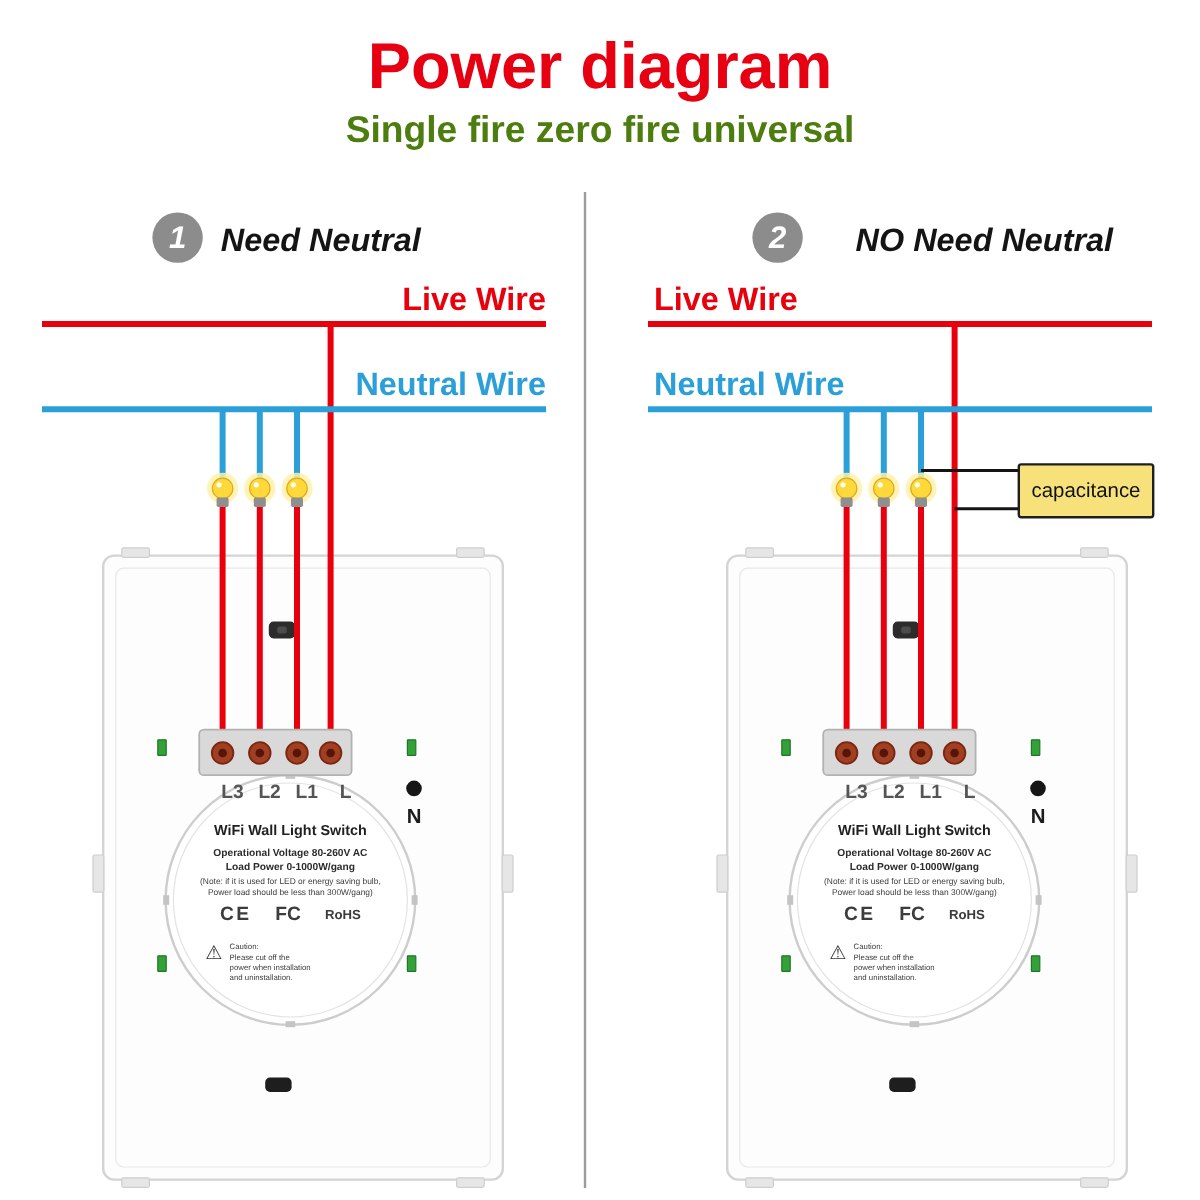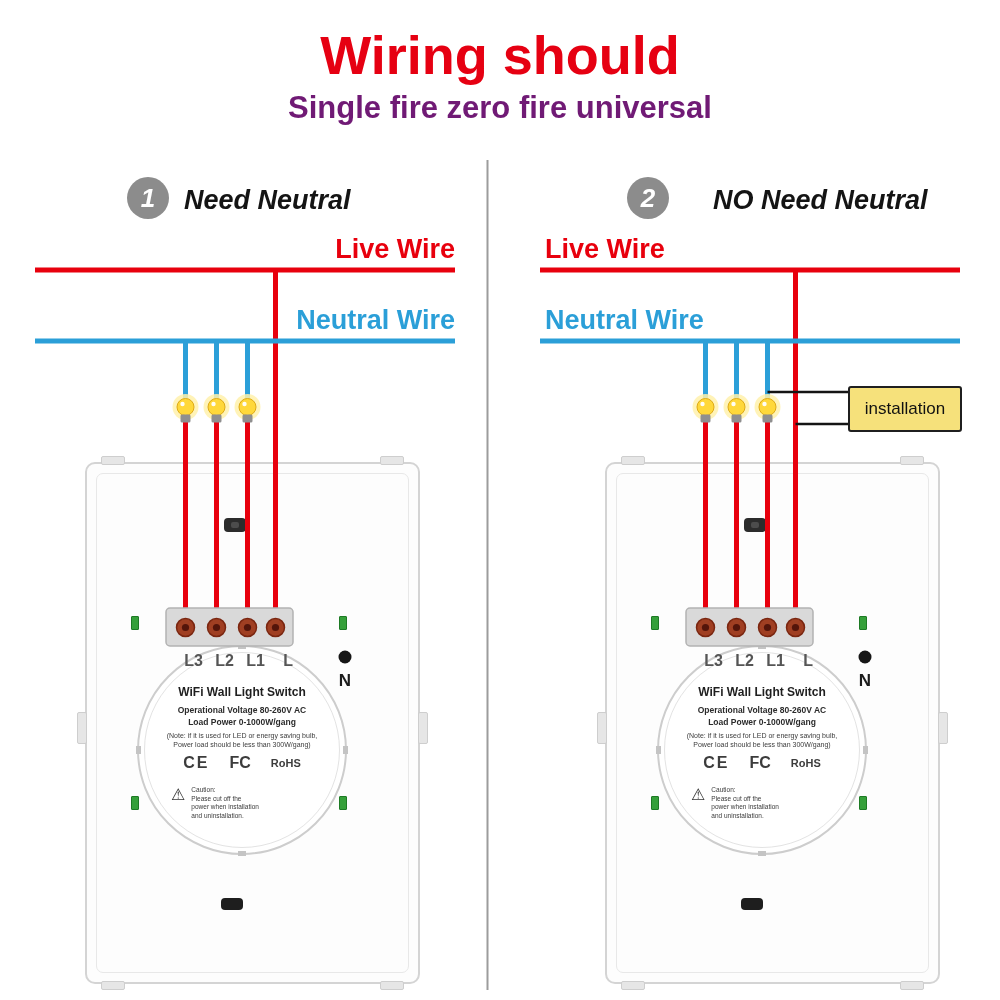--- a/index.html
+++ b/index.html
@@ -5,21 +5,21 @@
   * { margin:0; padding:0; box-sizing:border-box; }
   body { background:#ffffff; }
   .page {
     position:relative; width:1000px; height:1000px; background:#ffffff;
     font-family:"Liberation Sans", sans-serif; overflow:hidden;
   }
   .lbl { position:absolute; }
 
   
   .title { left:0; right:0; top:24px; text-align:center; font-size:54px; font-weight:bold; color:#e60012; }
-  .subtitle { left:0; right:0; top:90px; text-align:center; font-size:31px; font-weight:bold; color:#701a75; }
+  .subtitle { left:0; right:0; top:90px; text-align:center; font-size:31px; font-weight:bold; color:#4d7c0f; }
 
   
   .badge { width:42px; height:42px; border-radius:50%; background:#8c8c8c; color:#fff;
            font-size:26px; font-weight:bold; font-style:italic;
            display:flex; align-items:center; justify-content:center; z-index:3; }
   .heading { font-size:27px; font-weight:bold; font-style:italic; color:#141414; z-index:3; }
   .wirelabel { font-size:27px; font-weight:bold; z-index:3; }
   .live { color:#e8000d; } .neutral { color:#2b9fd8; }
 
   
@@ -79,21 +79,21 @@
   .w-black { stroke:#141414; stroke-width:2.5; fill:none; }
   .tblock { fill:#d9d9d9; stroke:#b2b2b2; stroke-width:1.5; }
   .screw { fill:#a03f22; stroke:#7a2610; stroke-width:1.5; }
   .screw-core { fill:#54150a; }
 </style>
 </head>
 <body>
 
 <div class="page">
 
-  <div class="lbl title">Wiring should</div>
+  <div class="lbl title">Power diagram</div>
   <div class="lbl subtitle">Single fire zero fire universal</div>
 
   <div class="device" id="device-left">
     <div class="tab tab-tl"></div>
     <div class="tab tab-tr"></div>
     <div class="tab tab-bl"></div>
     <div class="tab tab-br"></div>
     <div class="tab tab-sl"></div>
     <div class="tab tab-sr"></div>
     <div class="inner-frame"></div>
@@ -306,15 +306,15 @@
 
   <div class="lbl badge" style="left:627px;top:177px;">2</div>
   <div class="lbl heading" style="left:684px;top:185px;margin-left:29px;">NO Need Neutral</div>
   <div class="lbl wirelabel live" style="left:545px;top:234px;">Live Wire</div>
   <div class="lbl wirelabel neutral" style="left:545px;top:305px;">Neutral Wire</div>
   <span class="term" style="left:688px;top:652px;">L3</span>
   <span class="term" style="left:719px;top:652px;">L2</span>
   <span class="term" style="left:750px;top:652px;">L1</span>
   <span class="term" style="left:778px;top:652px;">L</span>
   <span class="nlab" style="left:851px;top:671px;">N</span>
-  <div class="capbox">installation</div>
+  <div class="capbox">capacitance</div>
 
 </div>
 
 </body></html>

